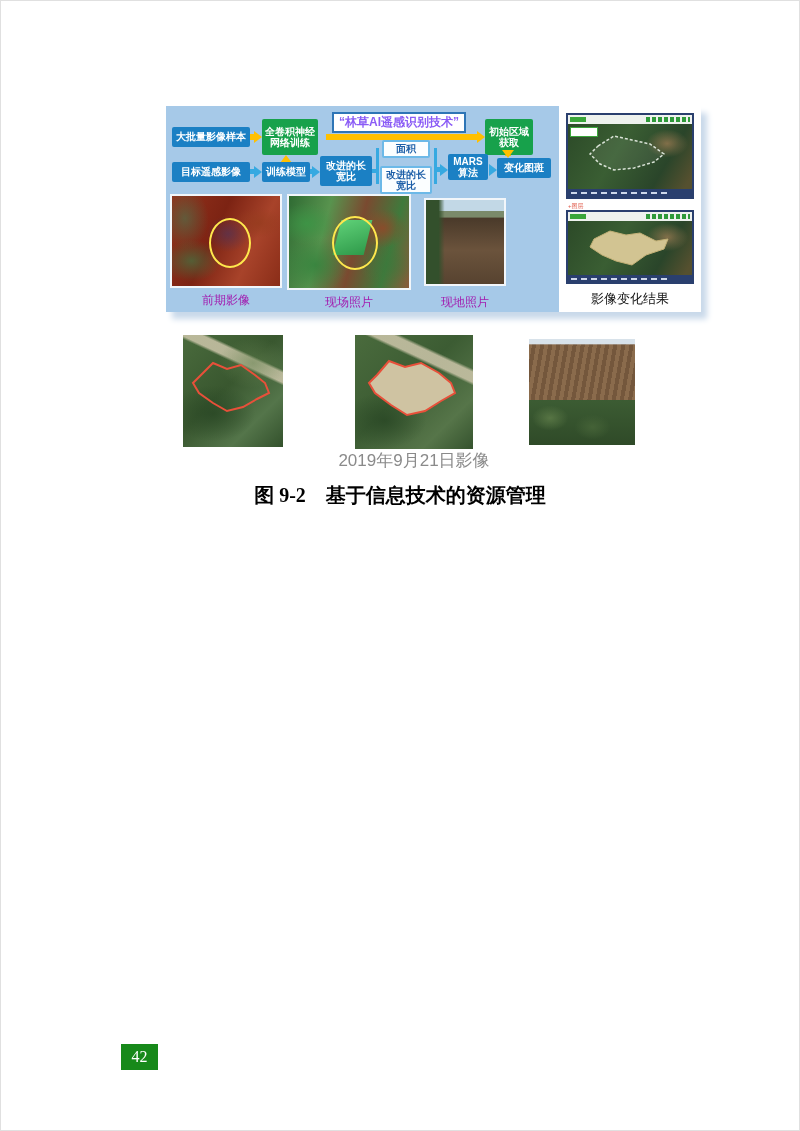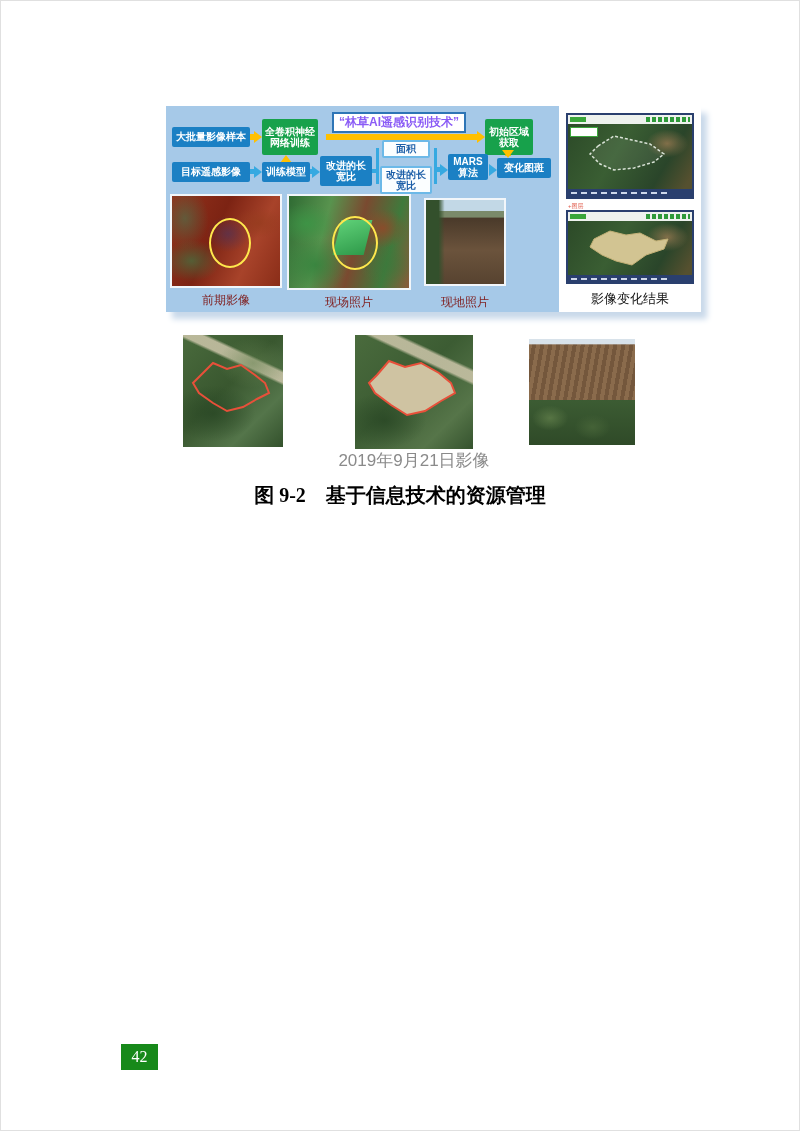--- a/index.html
+++ b/index.html
@@ -28,21 +28,21 @@
          border-left:8px solid #ffc000;}
   .tri-r.blue{border-left-color:#36a9e1;}
   .vbar-y{position:absolute;width:6px;background:#ffc000;}
   .tri-u{position:absolute;width:0;height:0;border-left:6px solid transparent;border-right:6px solid transparent;
          border-bottom:8px solid #ffc000;}
   .tri-d{position:absolute;width:0;height:0;border-left:6px solid transparent;border-right:6px solid transparent;
          border-top:8px solid #ffc000;}
   .conn{position:absolute;background:#36a9e1;}
 
   .fc-photo{position:absolute;border:2px solid #f2f6fa;box-sizing:border-box;overflow:hidden;}
-  .fc-label{position:absolute;font-size:12px;color:#7f1d1d;text-align:center;}
+  .fc-label{position:absolute;font-size:12px;color:#a21caf;text-align:center;}
 
   .ycircle{position:absolute;border:2px solid #ffe84d;border-radius:50%;}
 
   .p-early{background:
       radial-gradient(42px 30px at 18% 72%,rgba(70,112,64,.75),transparent 70%),
       radial-gradient(34px 44px at 12% 25%,rgba(72,120,80,.6),transparent 70%),
       radial-gradient(30px 26px at 52% 42%,rgba(74,52,96,.6),transparent 70%),
       radial-gradient(36px 22px at 80% 30%,rgba(150,60,30,.8),transparent 70%),
       linear-gradient(115deg,#93321c,#7c2313 40%,#a8432a 70%,#8a2d18);}
   .p-late{background:

